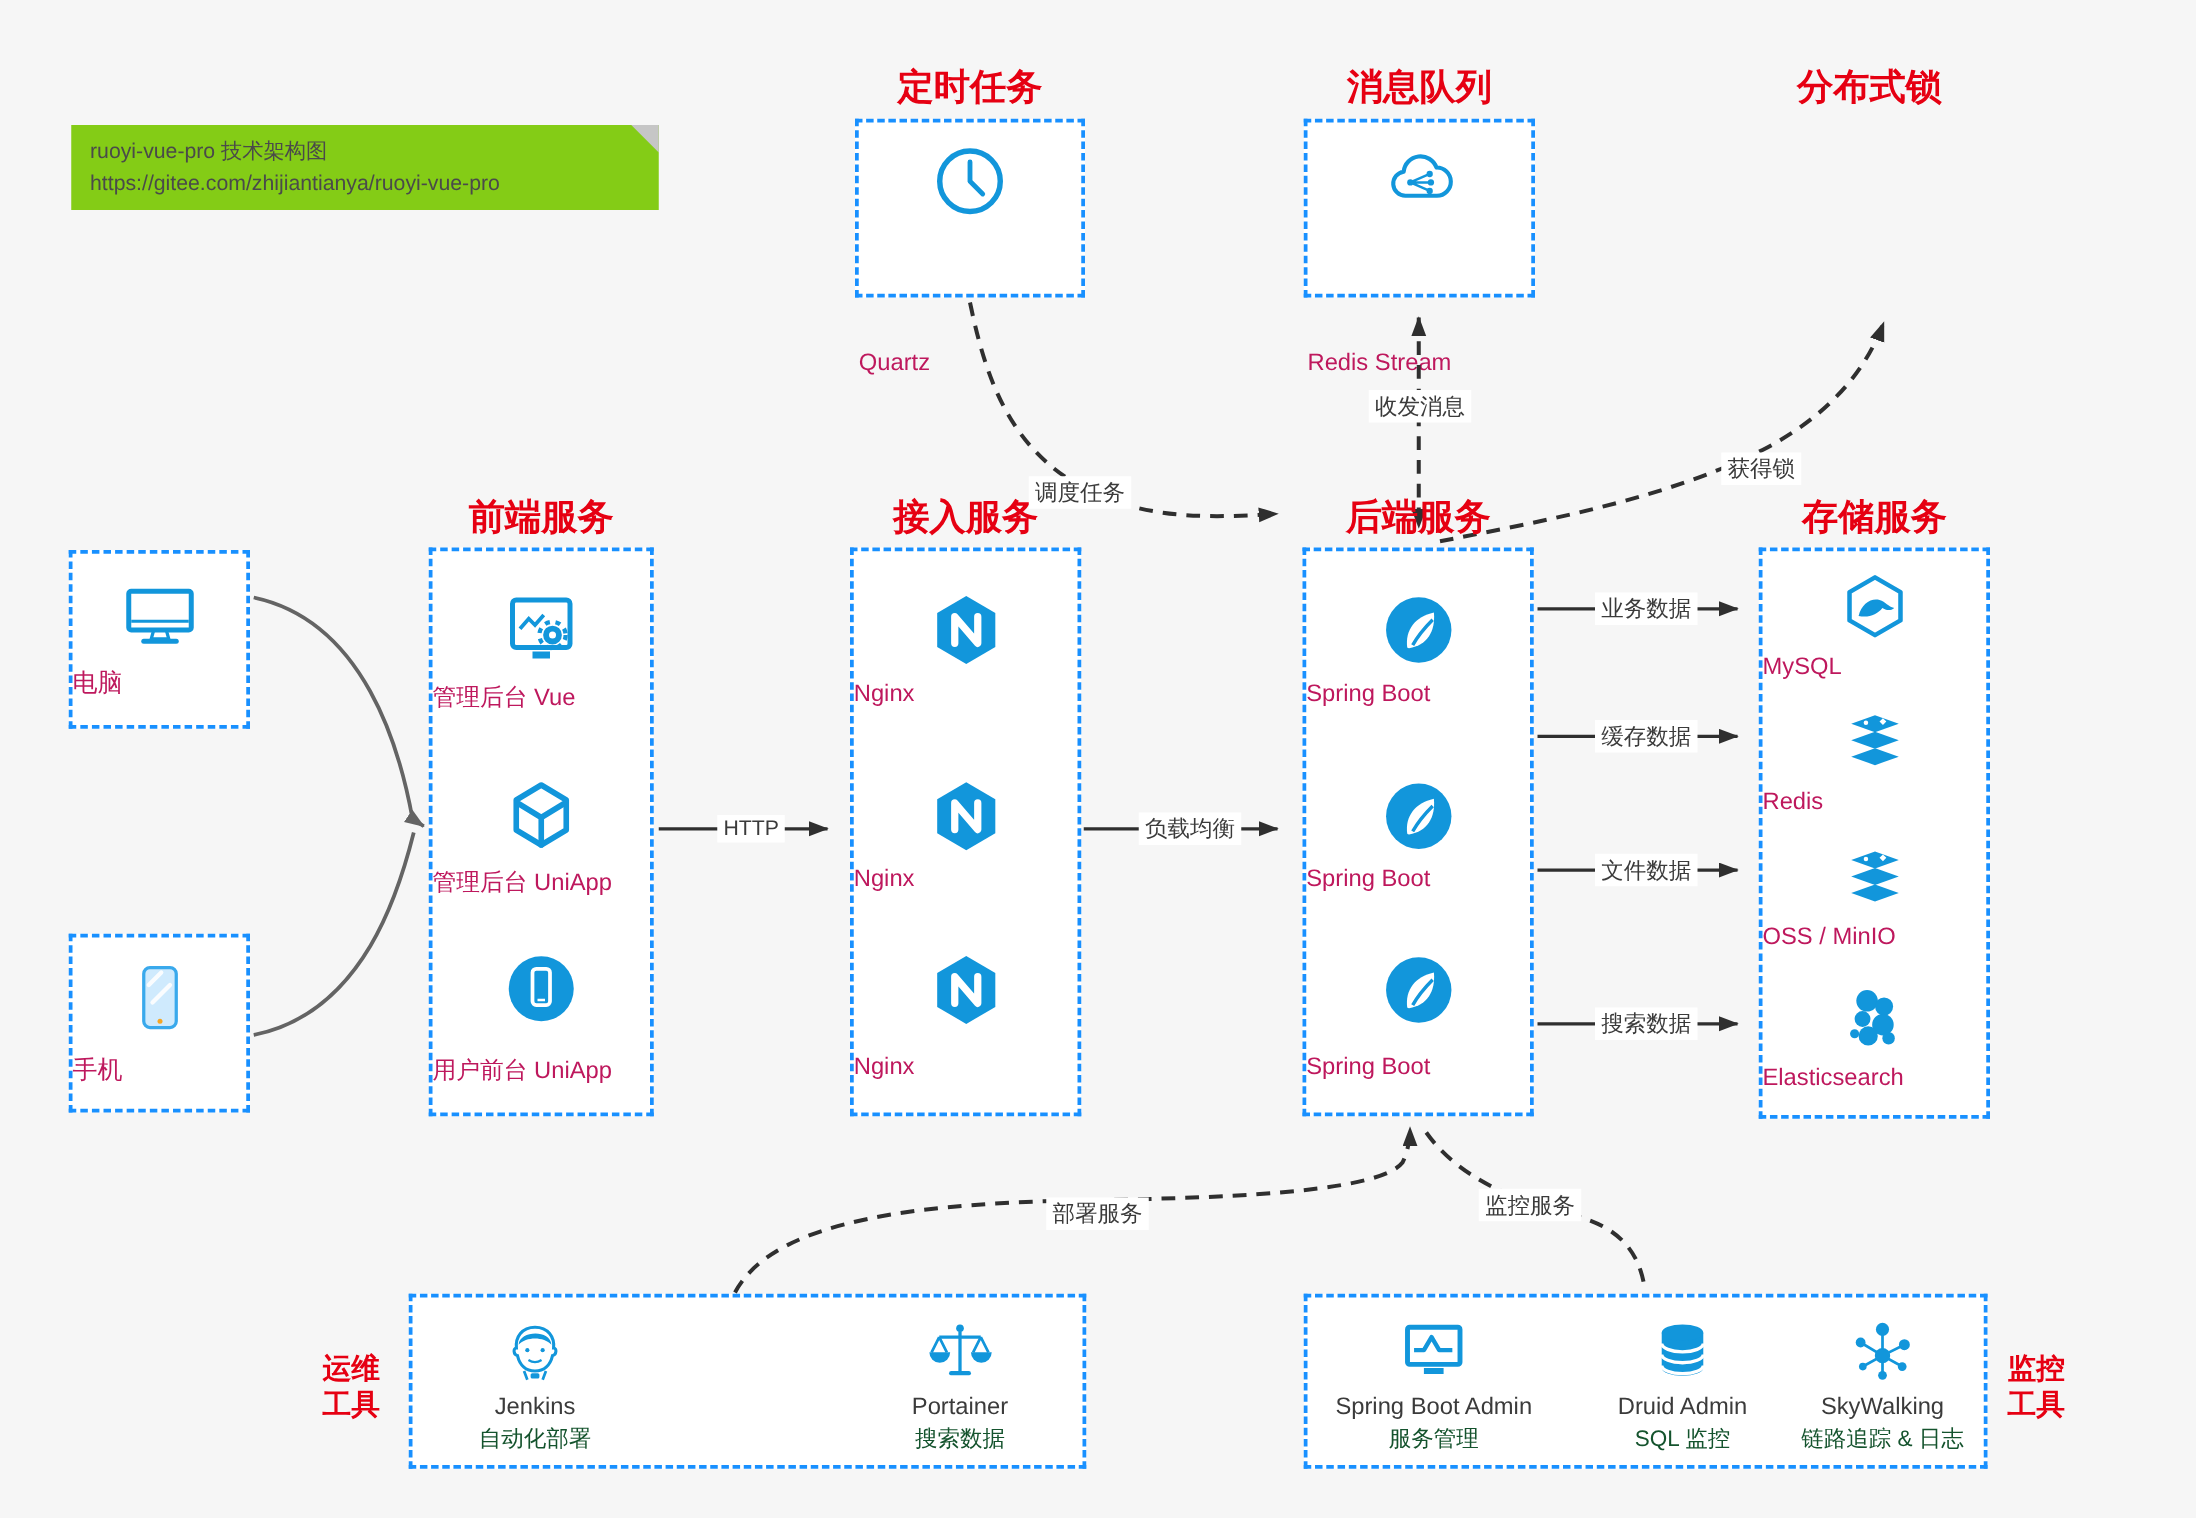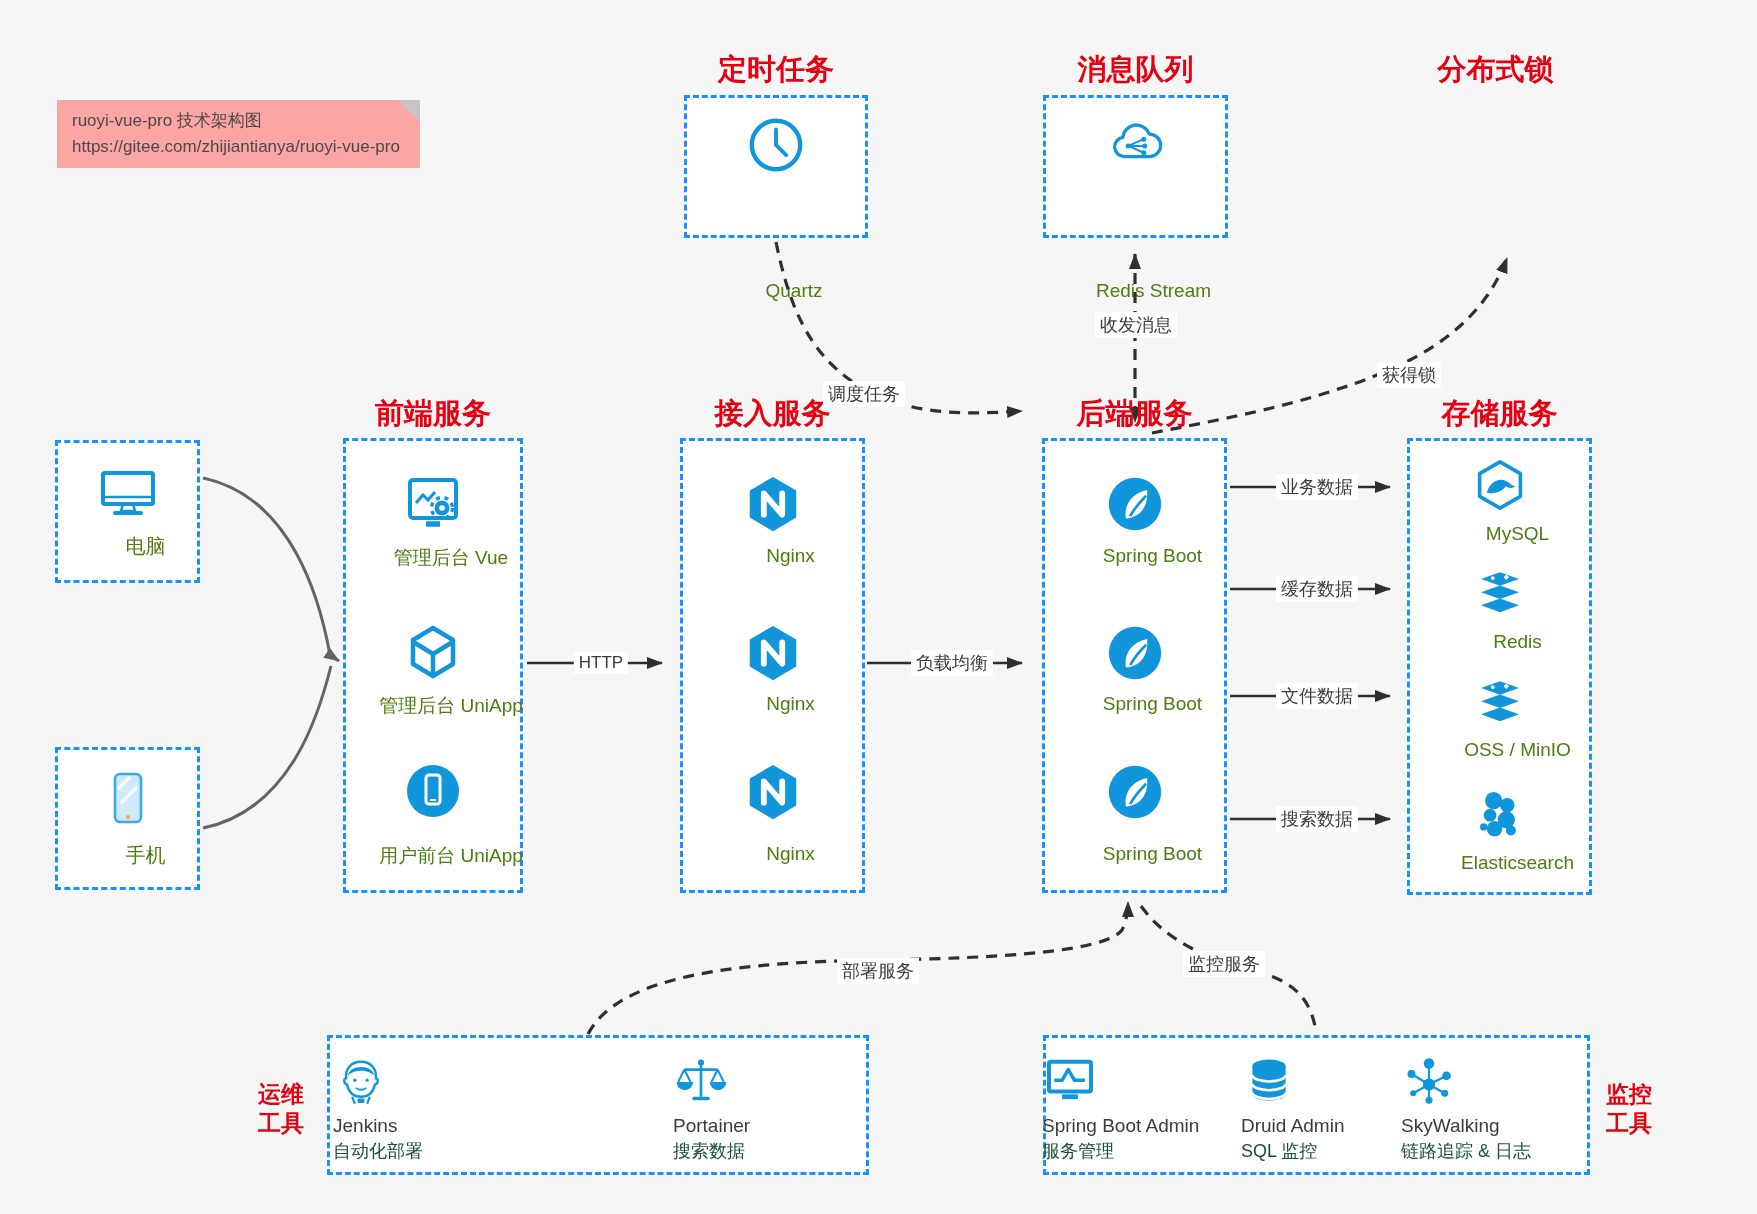--- a/index.html
+++ b/index.html
@@ -3,29 +3,29 @@
 <meta charset="utf-8">
 <style>
   html,body{margin:0;padding:0;background:#f6f6f6;}
   .page{position:relative;width:1757px;height:1214px;background:#f6f6f6;overflow:hidden;
         font-family:"Liberation Sans","DejaVu Sans",sans-serif;color:#3b3b3b;}
   .overlay{position:absolute;left:0;top:0;z-index:3;pointer-events:none;}
   .dash-box{position:absolute;background:#fff;border:3px dashed #1890ff;box-sizing:border-box;z-index:2;}
   .sec-title{position:absolute;color:#e60012;font-weight:bold;font-size:29px;text-align:center;z-index:4;white-space:nowrap;}
   .side-label{position:absolute;color:#e60012;font-weight:bold;font-size:23px;line-height:29px;text-align:center;z-index:4;}
   .svc-icon{position:absolute;left:50%;transform:translateX(-50%);}
-  .svc-label{position:absolute;left:18px;width:100%;text-align:center;font-size:19px;color:#4d7c0f;white-space:nowrap;}
+  .svc-label{position:absolute;left:0;width:100%;text-align:left;font-size:19px;color:#be185d;white-space:nowrap;}
   .edge-label{position:absolute;transform:translate(-50%,-50%);background:#fff;padding:1px 5px;
               font-size:18px;color:#3b3b3b;white-space:nowrap;z-index:5;}
-  .note{position:absolute;left:57px;top:100px;width:363px;height:68px;background:#fca5a5;z-index:4;}
+  .note{position:absolute;left:57px;top:100px;width:470px;height:68px;background:#84cc16;z-index:4;}
   .note::after{content:"";position:absolute;top:0;right:0;width:0;height:0;
                border-left:22px solid transparent;border-top:22px solid #c6c6c6;}
   .note-line{margin:0 0 0 15px;font-size:17px;line-height:26px;color:#4a4a4a;}
   .note-line:first-child{margin-top:8px;}
-  .tool-item{position:absolute;top:0;height:100%;display:flex;flex-direction:column;align-items:flex-start;}
+  .tool-item{position:absolute;top:0;height:100%;display:flex;flex-direction:column;align-items:center;}
   .tool-icon{margin-top:15px;}
   .tool-name{margin-top:6px;font-size:19px;color:#3b3b3b;white-space:nowrap;}
   .tool-desc{margin-top:2px;font-size:18px;color:#14532d;white-space:nowrap;}
 </style>
 </head>
 <body>
 
 <div class="page">
 
   <svg class="overlay" width="1757" height="1214" viewBox="0 0 1757 1214">

